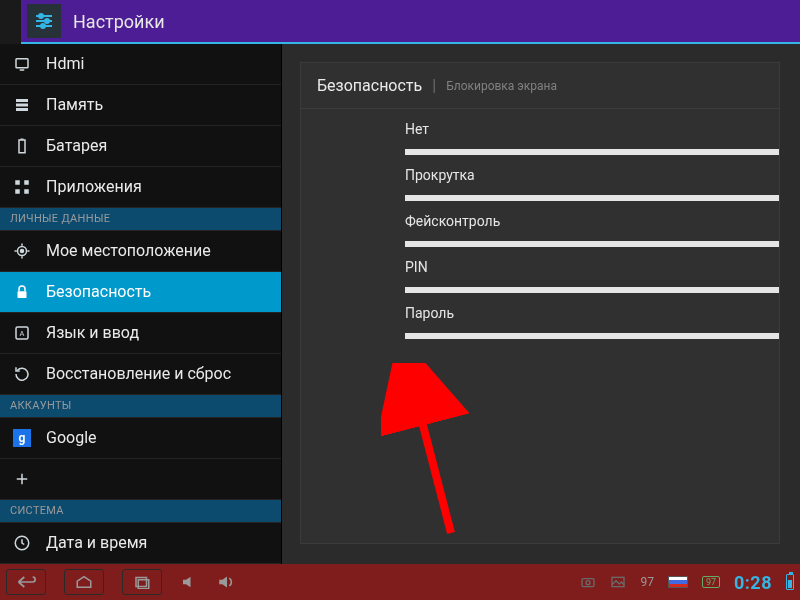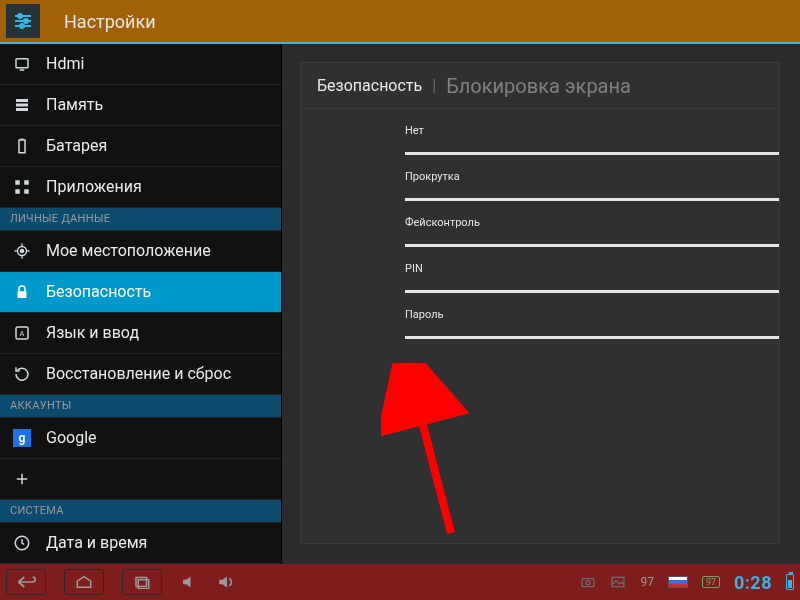--- a/index.html
+++ b/index.html
@@ -1,44 +1,44 @@
 <!DOCTYPE html>
 <html><head>
 <meta charset="utf-8">
 <style>
   * { margin: 0; padding: 0; box-sizing: border-box; font-family: Roboto, "Helvetica Neue", Arial, sans-serif; }
   html, body { width: 800px; height: 600px; background: #000; color: #e6e6e6; overflow: hidden; }
 
   .screen { width: 800px; height: 600px; display: flex; flex-direction: column; background: #1a1a1a; }
 
   
-  .titlebar { height: 44px; background: #a16207; display: flex; align-items: center; gap: 24px; padding: 0 6px; border-bottom: 2px solid #33b5e5; }
+  .titlebar { height: 44px; background: #4c1d95; display: flex; align-items: center; gap: 12px; padding: 0 6px; border-bottom: 2px solid #33b5e5; margin-left: 21px; }
   .titlebar .app-icon { width: 34px; height: 34px; background: #263238; display: flex; align-items: center; justify-content: center; }
   .titlebar .app-icon svg { width: 24px; height: 24px; }
   .titlebar .title { font-size: 18px; color: #e6e6e6; }
 
   
   .body { flex: 1; display: flex; min-height: 0; }
 
   .sidebar { width: 282px; background: #111; border-right: 1px solid #000; display: flex; flex-direction: column; }
   .sidebar .item { height: 42px; display: flex; align-items: center; gap: 14px; padding: 0 12px; font-size: 16px; color: #eaeaea; border-bottom: 1px solid #242424; cursor: pointer; }
   .sidebar .item.selected { background: #0099cc; color: #fff; }
   .sidebar .section { height: 24px; display: flex; align-items: center; padding: 0 10px; font-size: 11px; color: #9a9a9a; background: #0c4a6e; letter-spacing: .3px; border-bottom: 1px solid #242424; }
   .sidebar .icon { width: 20px; height: 20px; display: inline-flex; align-items: center; justify-content: center; color: #cfd8dc; }
   .sidebar .item.selected .icon { color: #fff; }
 
   .main { flex: 1; background: #2b2b2b; position: relative; }
   .panel { position: absolute; left: 18px; right: 20px; top: 18px; bottom: 20px; background: #303030; border: 1px solid #3b3b3b; }
   .panel .breadcrumb { height: 46px; display: flex; align-items: center; gap: 10px; padding: 0 16px; border-bottom: 1px solid #3b3b3b; }
   .panel .breadcrumb .crumb-cur { color: #eaeaea; font-size: 16px; }
   .panel .breadcrumb .sep { color: #6a6a6a; }
-  .panel .breadcrumb .crumb-sub { color: #808080; font-size: 20px; }
+  .panel .breadcrumb .crumb-sub { color: #808080; font-size: 12px; }
 
   .option-list { padding: 0 0 0 104px; }
-  .option { height: 46px; display: flex; align-items: center; border-bottom: 3px solid #e5e5e5; color: #e6e6e6; font-size: 11px; cursor: pointer; }
+  .option { height: 46px; display: flex; align-items: center; border-bottom: 6px solid #e5e5e5; color: #e6e6e6; font-size: 14px; cursor: pointer; }
 
   
   .arrow { position: absolute; pointer-events: none; }
 
   
   .navbar { height: 36px; background: #7f1d1d; display: flex; align-items: center; padding: 0 6px; }
   .navbar .nav-left { display: flex; gap: 18px; align-items: center; }
   .navbar .nav-right { margin-left: auto; display: flex; gap: 14px; align-items: center; }
   .navbar .nbtn { width: 40px; height: 26px; display: flex; align-items: center; justify-content: center; border: 1px solid #2a2a2a; border-radius: 3px; color: #9a9a9a; }
   .navbar .ghost { color: #9a9a9a; display: flex; align-items: center; gap: 4px; font-size: 12px; }

